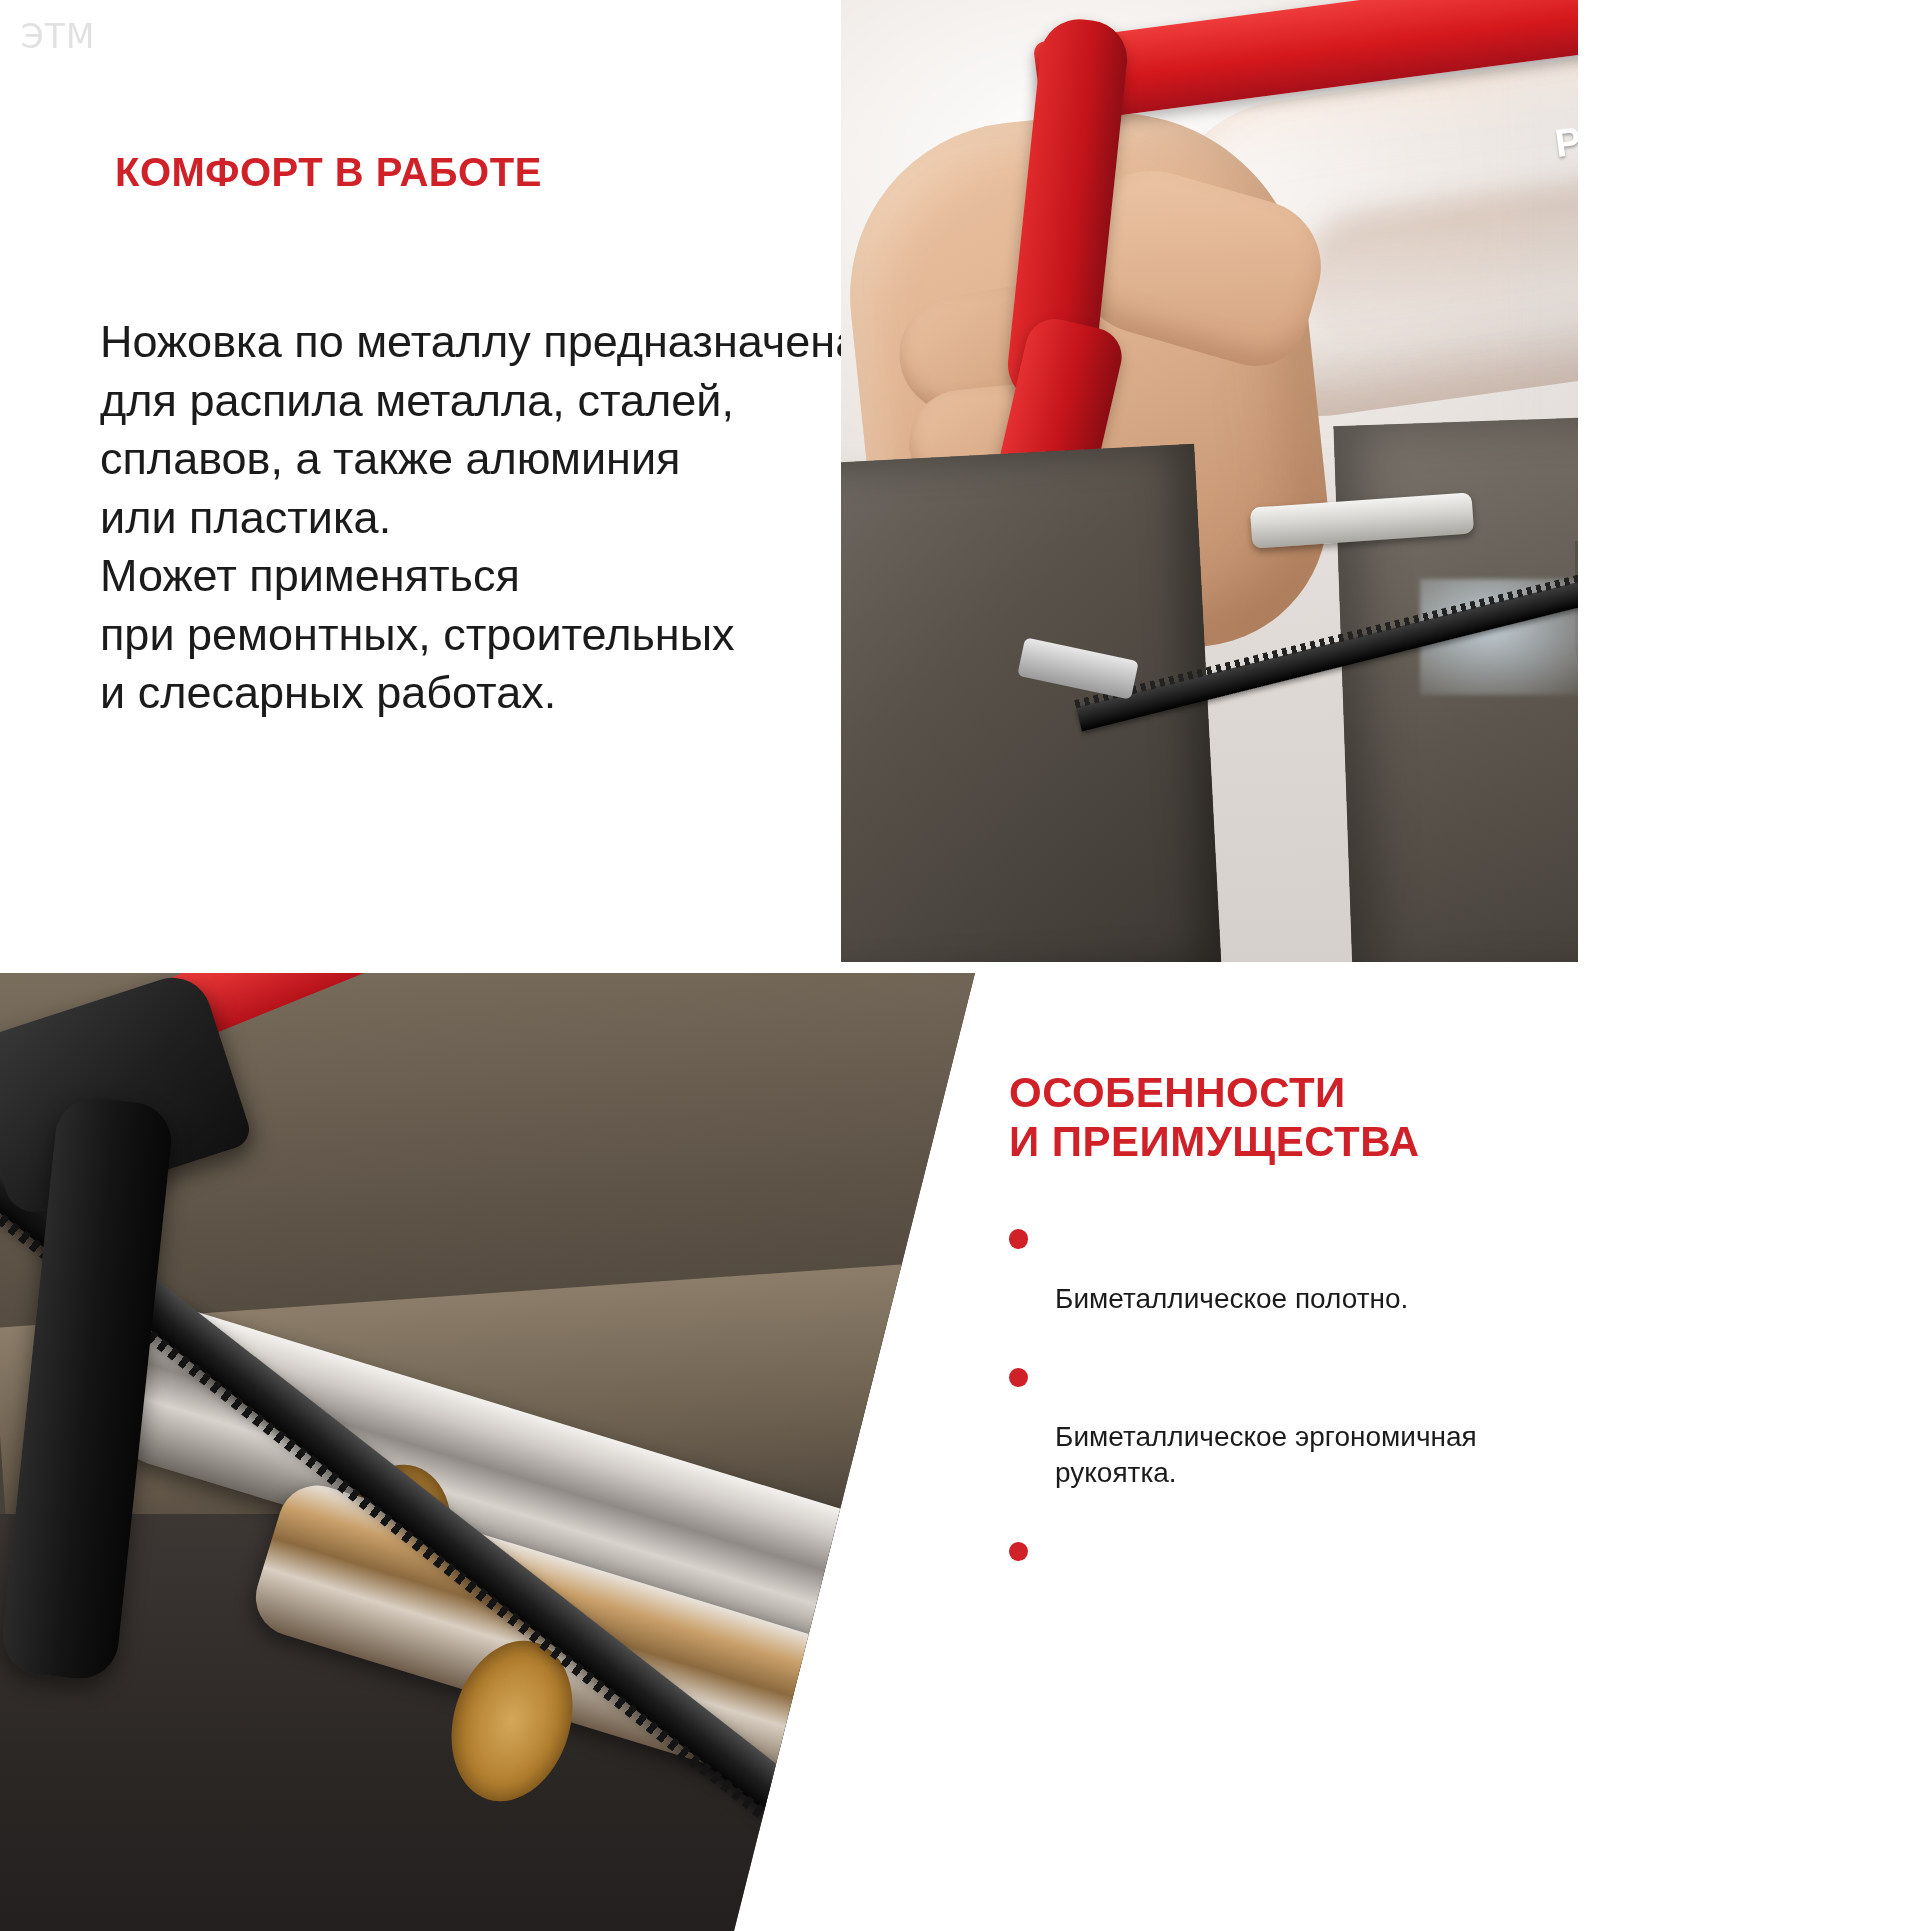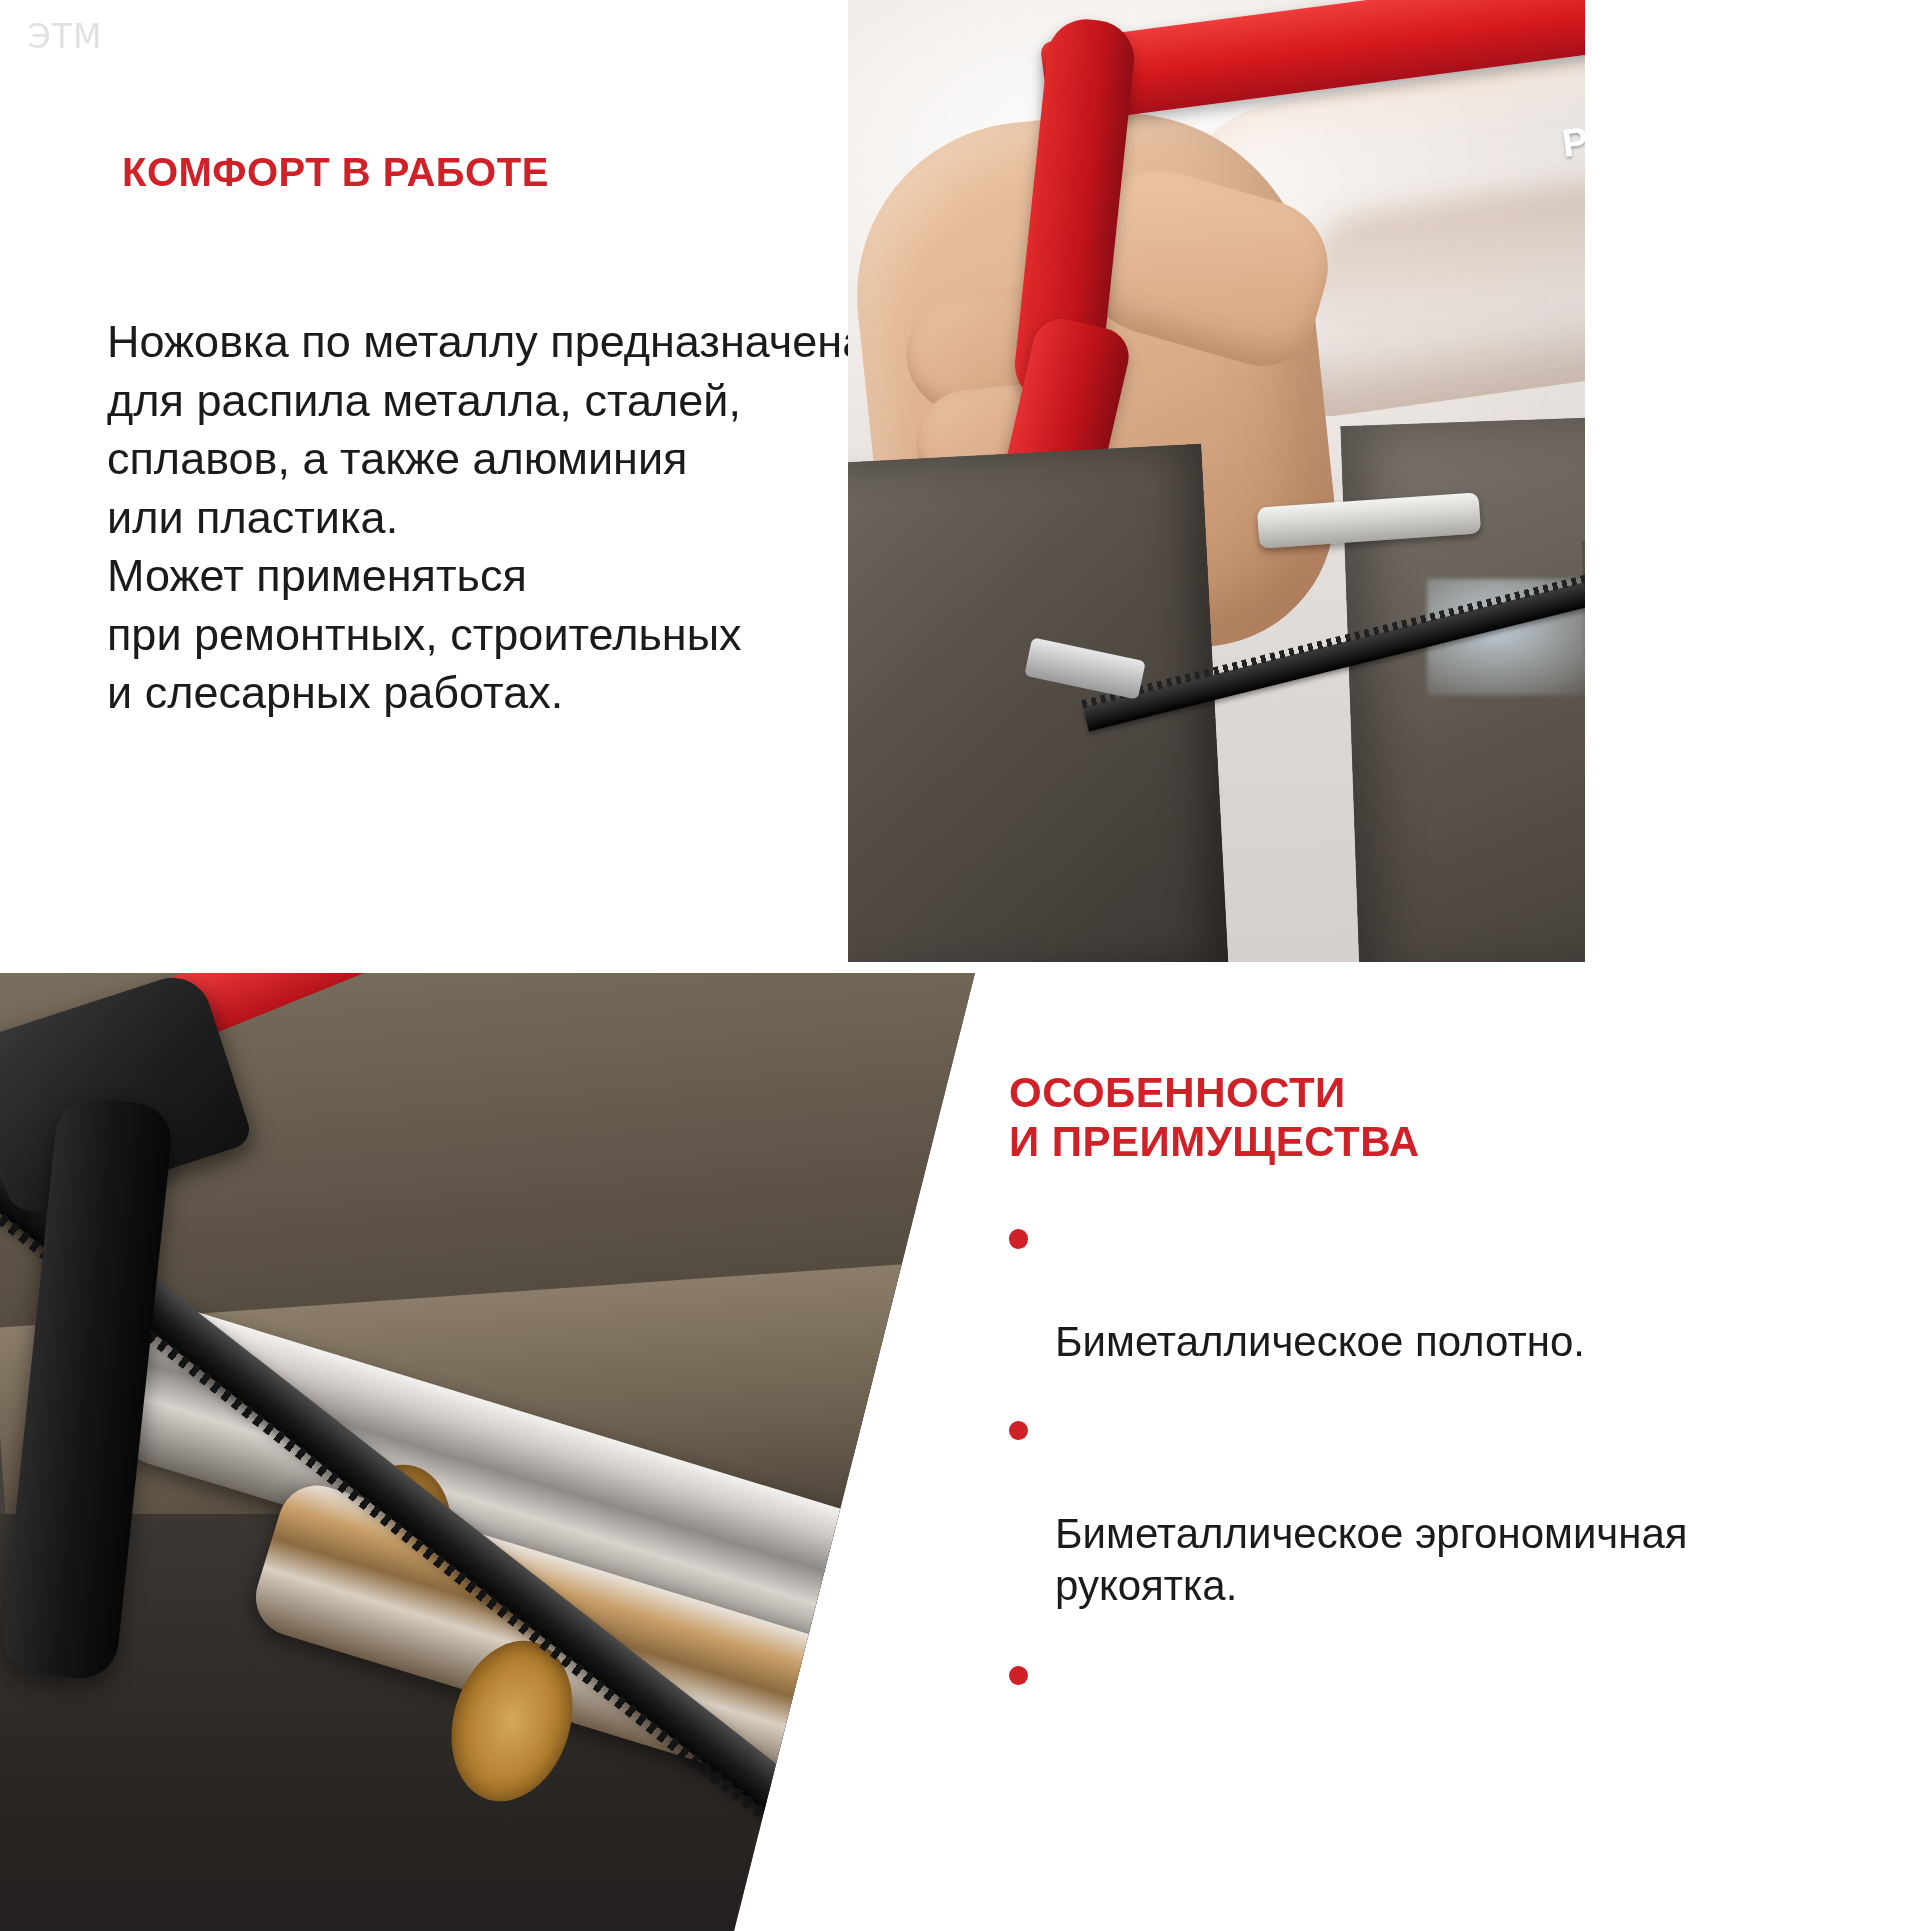--- a/index.html
+++ b/index.html
@@ -19,21 +19,21 @@
     position: relative;
     width: 1931px;
     height: 1931px;
     background: #ffffff;
     overflow: hidden;
   }
 
   
   .top-section {
     position: absolute;
-    left: 18px;
+    left: 11px;
     top: 0;
     width: 1567px;
     height: 966px;
     background: #ffffff;
     overflow: hidden;
   }
 
   .watermark {
     position: absolute;
     left: 9.7px;
@@ -408,21 +408,21 @@
     top: 237px;
     width: 888px;
     margin: 0;
     padding: 0;
     list-style: none;
   }
   .feature-item {
     position: relative;
     padding-left: 46px;
     margin-bottom: 33px;
-    font-size: 42px;
+    font-size: 28px;
     line-height: 1.26;
     color: #1b1b1b;
     white-space: pre-line;
   }
   .feature-item .bullet {
     position: absolute;
     left: 0;
     top: 19.3px;
     width: 19.3px;
     height: 19.3px;

